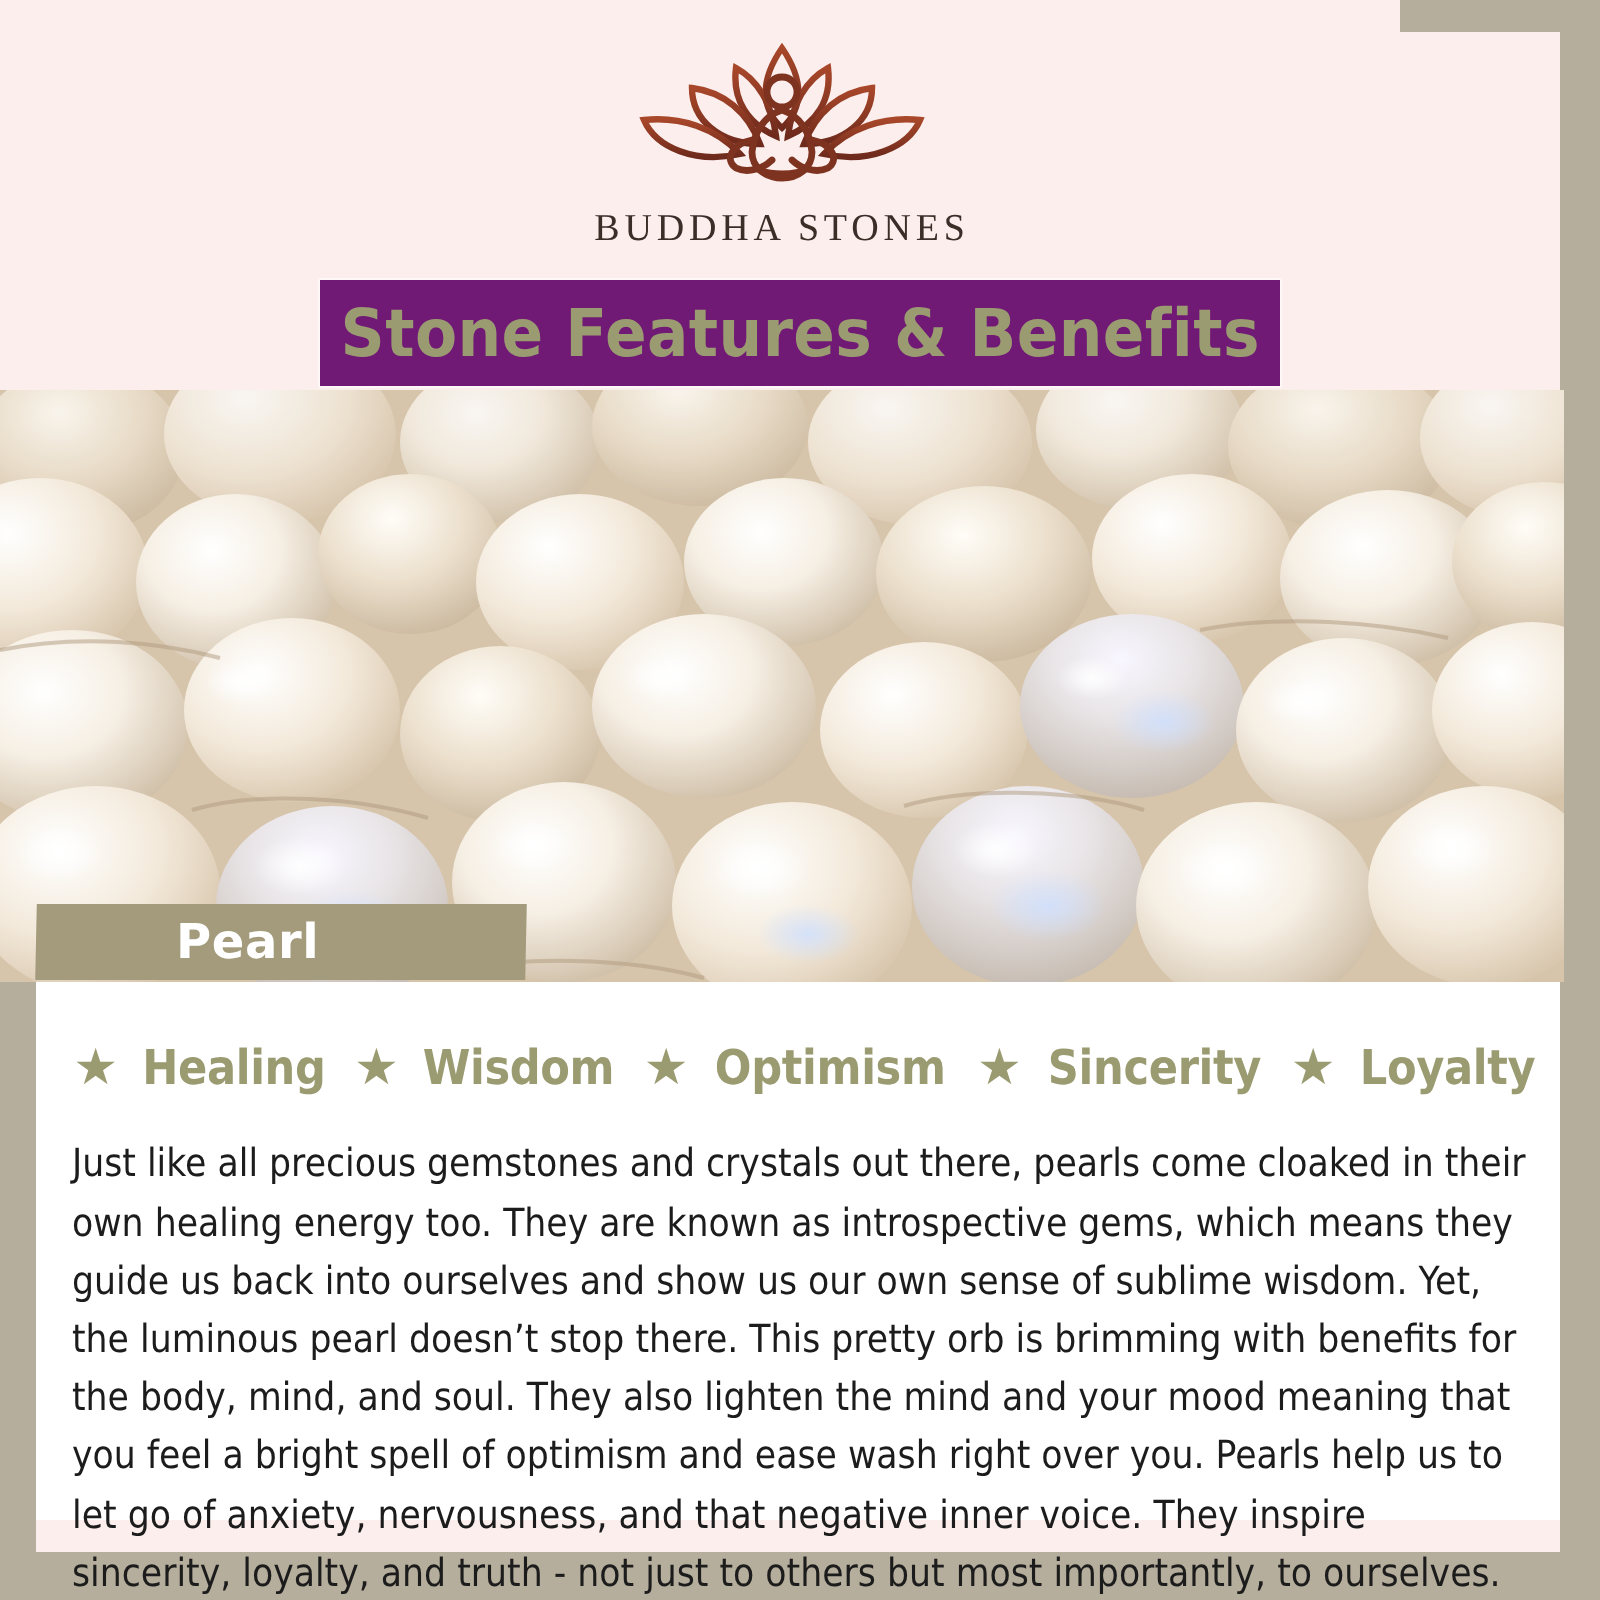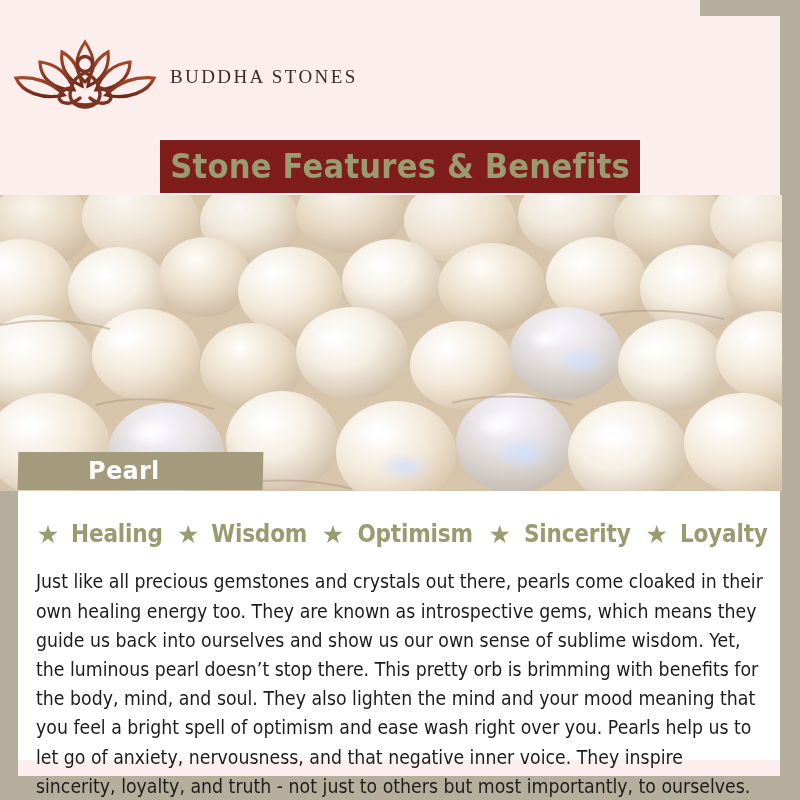--- a/index.html
+++ b/index.html
@@ -31,34 +31,34 @@
   .frame-left-lower{
     position:absolute;left:0;top:490px;width:18px;height:290px;background:#b6ae9c;
   }
   .frame-top-right{
     position:absolute;right:0;top:0;width:100px;height:16px;background:#b6ae9c;
   }
 
   
   .logo-wrap{
     position:absolute;left:0;top:14px;width:782px;height:124px;
-    display:flex;flex-direction:row;align-items:center;justify-content:flex-start;
+    display:flex;flex-direction:column;align-items:center;justify-content:flex-start;
   }
   .logo-mark{width:170px;height:88px;display:block;}
   .logo-word{
     margin-top:2px;
     font-family:"Liberation Serif", serif;
     font-size:19px;letter-spacing:2.4px;color:#3b2d28;font-weight:400;
     white-space:nowrap;
   }
 
   
   .title-banner{
     position:absolute;left:160px;top:140px;width:480px;height:53px;
-    background:#7f1d1d;
+    background:#701a75;
     display:flex;align-items:center;justify-content:center;
     box-shadow:0 0 0 1px rgba(255,255,255,0.6);
   }
   .title-text{
     font-family:"DejaVu Sans", sans-serif;
     font-weight:700;
     font-size:33px;
     color:#9b9b72;
     letter-spacing:0.2px;
     transform:scaleX(0.93);

